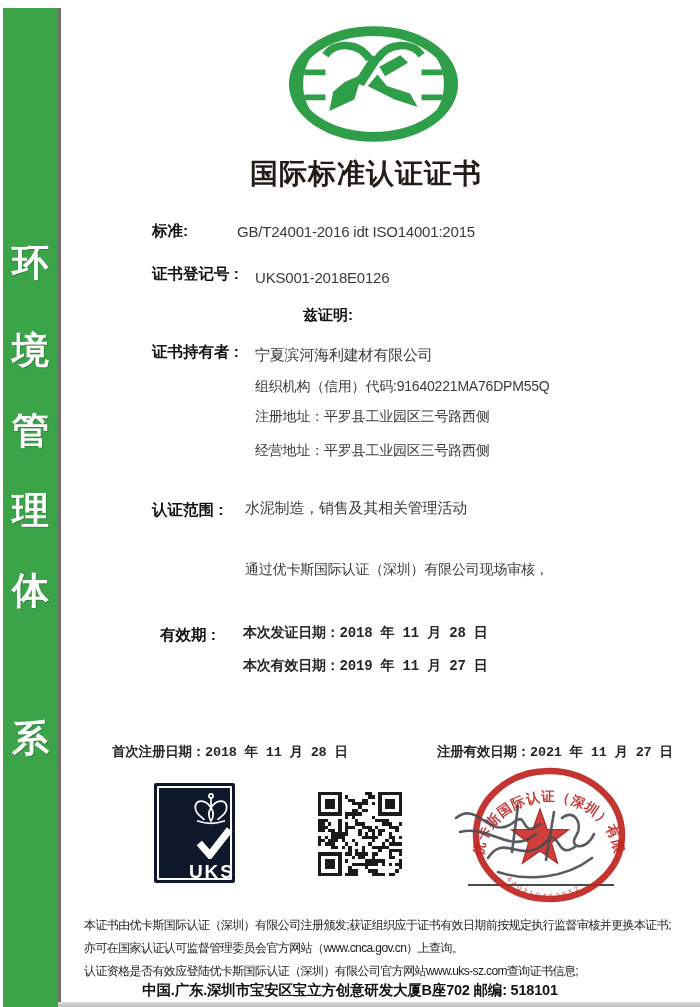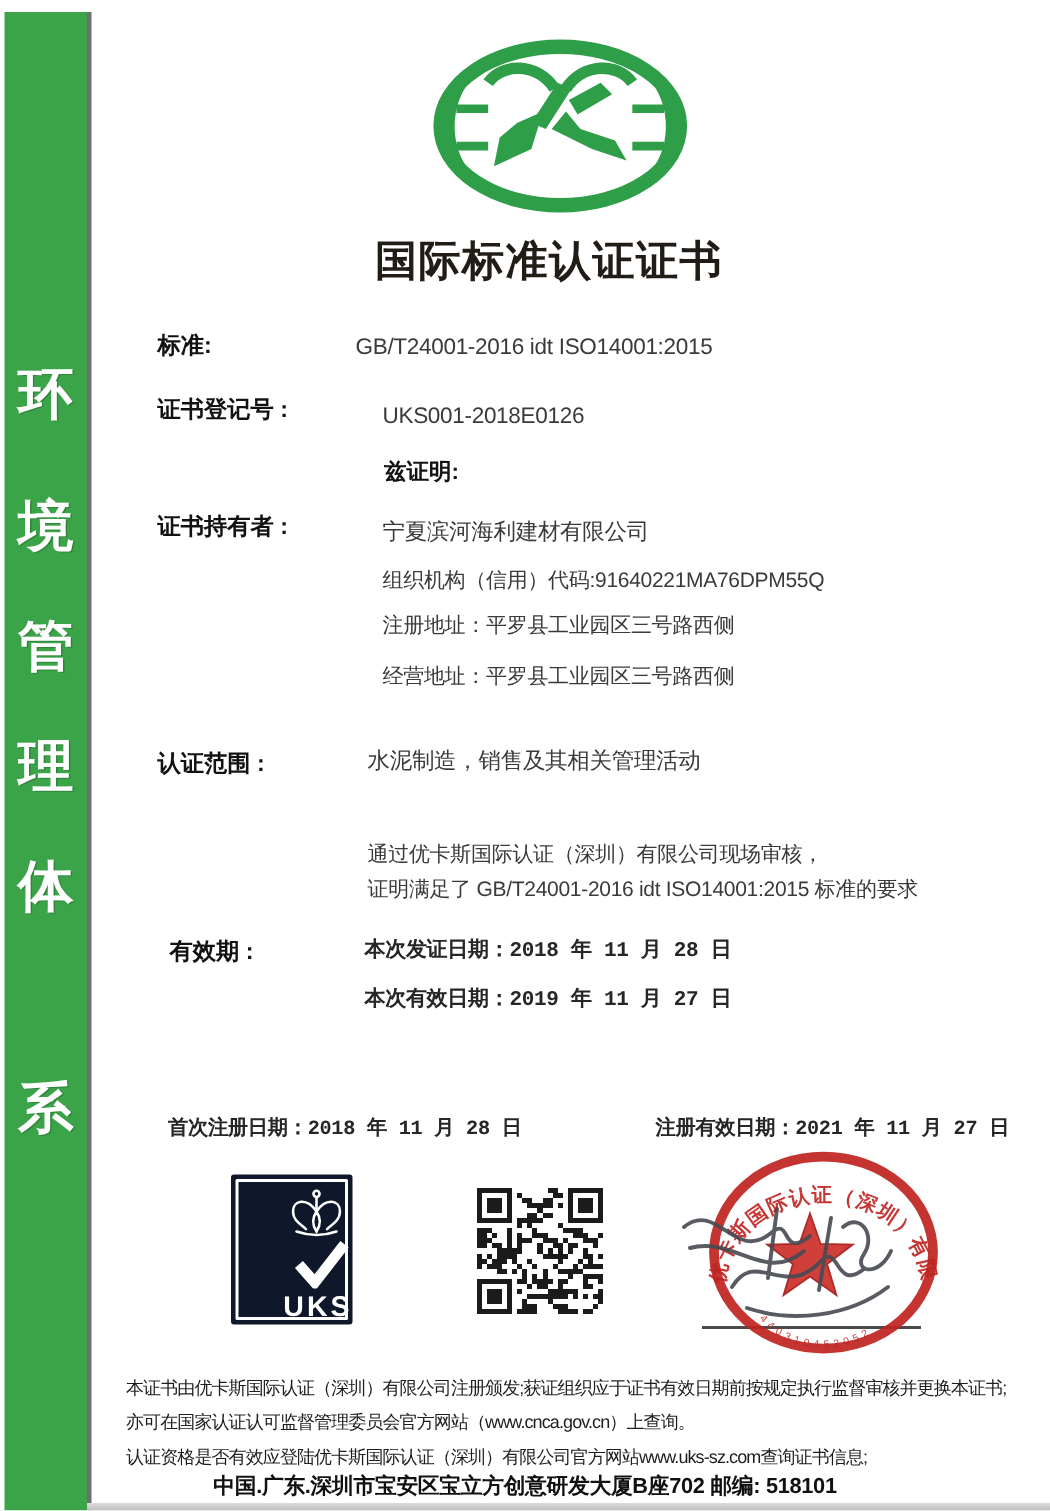--- a/index.html
+++ b/index.html
@@ -8,21 +8,21 @@
   
   .sidebar{position:absolute;left:3px;top:8px;width:55px;height:999px;background:#3ba348;}
   .sidebar::after{content:"";position:absolute;right:-3px;top:0;width:3px;height:100%;background:#3f3f3f;opacity:.75;}
   .vchar{position:absolute;left:0;width:55px;text-align:center;font-size:37px;font-weight:bold;color:#ffffff;
          text-shadow:1px 1px 0 rgba(0,0,0,.18);line-height:1;}
   
   .logo{position:absolute;left:287px;top:26px;width:173px;height:116px;}
   .title{position:absolute;left:16px;top:155px;width:700px;text-align:center;
          font-size:28px;font-weight:bold;letter-spacing:1px;color:#221c17;}
   
-  .lbl{position:absolute;font-size:15.5px;font-weight:bold;color:#121212;line-height:1.15;white-space:nowrap;}
+  .lbl{position:absolute;font-size:15.5px;font-weight:bold;color:#121212;line-height:1.15;white-space:nowrap;margin-left:47px;}
   .val{position:absolute;font-size:15px;font-weight:500;color:#3a3a3a;line-height:1.2;white-space:nowrap;letter-spacing:-.2px;}
   .val.sm{font-size:14px;}
   .datey{position:absolute;font-size:14px;font-weight:600;color:#262626;white-space:nowrap;letter-spacing:-.2px;font-family:Liberation Mono, monospace;}
   
   .uks{position:absolute;left:154px;top:783px;width:81px;height:100px;background:#0f172a;border-radius:2px;
        display:flex;flex-direction:column;align-items:flex-end;justify-content:flex-start;padding-top:9px;box-sizing:border-box;}
   .uks::after{content:"";position:absolute;inset:3px;border:2.5px solid #ffffff;border-radius:1px;pointer-events:none;}
   .uks-text{color:#ffffff;font-weight:bold;font-size:19px;letter-spacing:2px;margin-top:2px;}
   
   .qr{position:absolute;left:318px;top:792px;width:84px;height:84px;}
@@ -81,21 +81,20 @@
   <span class="lbl" style="left:105px;top:343px">证书持有者 :</span>
   <span class="val" style="left:255px;top:346px">宁夏滨河海利建材有限公司</span>
   <span class="val sm" style="left:255px;top:378px">组织机构（信用）代码:91640221MA76DPM55Q</span>
   <span class="val sm" style="left:255px;top:408px">注册地址：平罗县工业园区三号路西侧</span>
   <span class="val sm" style="left:255px;top:442px">经营地址：平罗县工业园区三号路西侧</span>
 
   <span class="lbl" style="left:105px;top:501px">认证范围 :</span>
   <span class="val" style="left:245px;top:499px">水泥制造，销售及其相关管理活动</span>
 
   <span class="val sm" style="left:245px;top:561px">通过优卡斯国际认证（深圳）有限公司现场审核，</span>
-  <span class="val sm" style="left:245px;top:584px">证明满足了 GB/T24001-2016 idt ISO14001:2015 标准的要求</span>
 
   <span class="lbl" style="left:113px;top:626px">有效期 :</span>
   <span class="datey" style="left:243px;top:624px">本次发证日期：2018 年 11 月 28 日</span>
   <span class="datey" style="left:243px;top:657px">本次有效日期：2019 年 11 月 27 日</span>
 
   <span class="datey" style="left:112px;top:743px;font-size:13.5px">首次注册日期：2018 年 11 月 28 日</span>
   <span class="datey" style="left:437px;top:743px;font-size:13.5px">注册有效日期：2021 年 11 月 27 日</span>
 
   <div class="uks">
     <svg width="48" height="36" viewBox="0 0 60 44">

